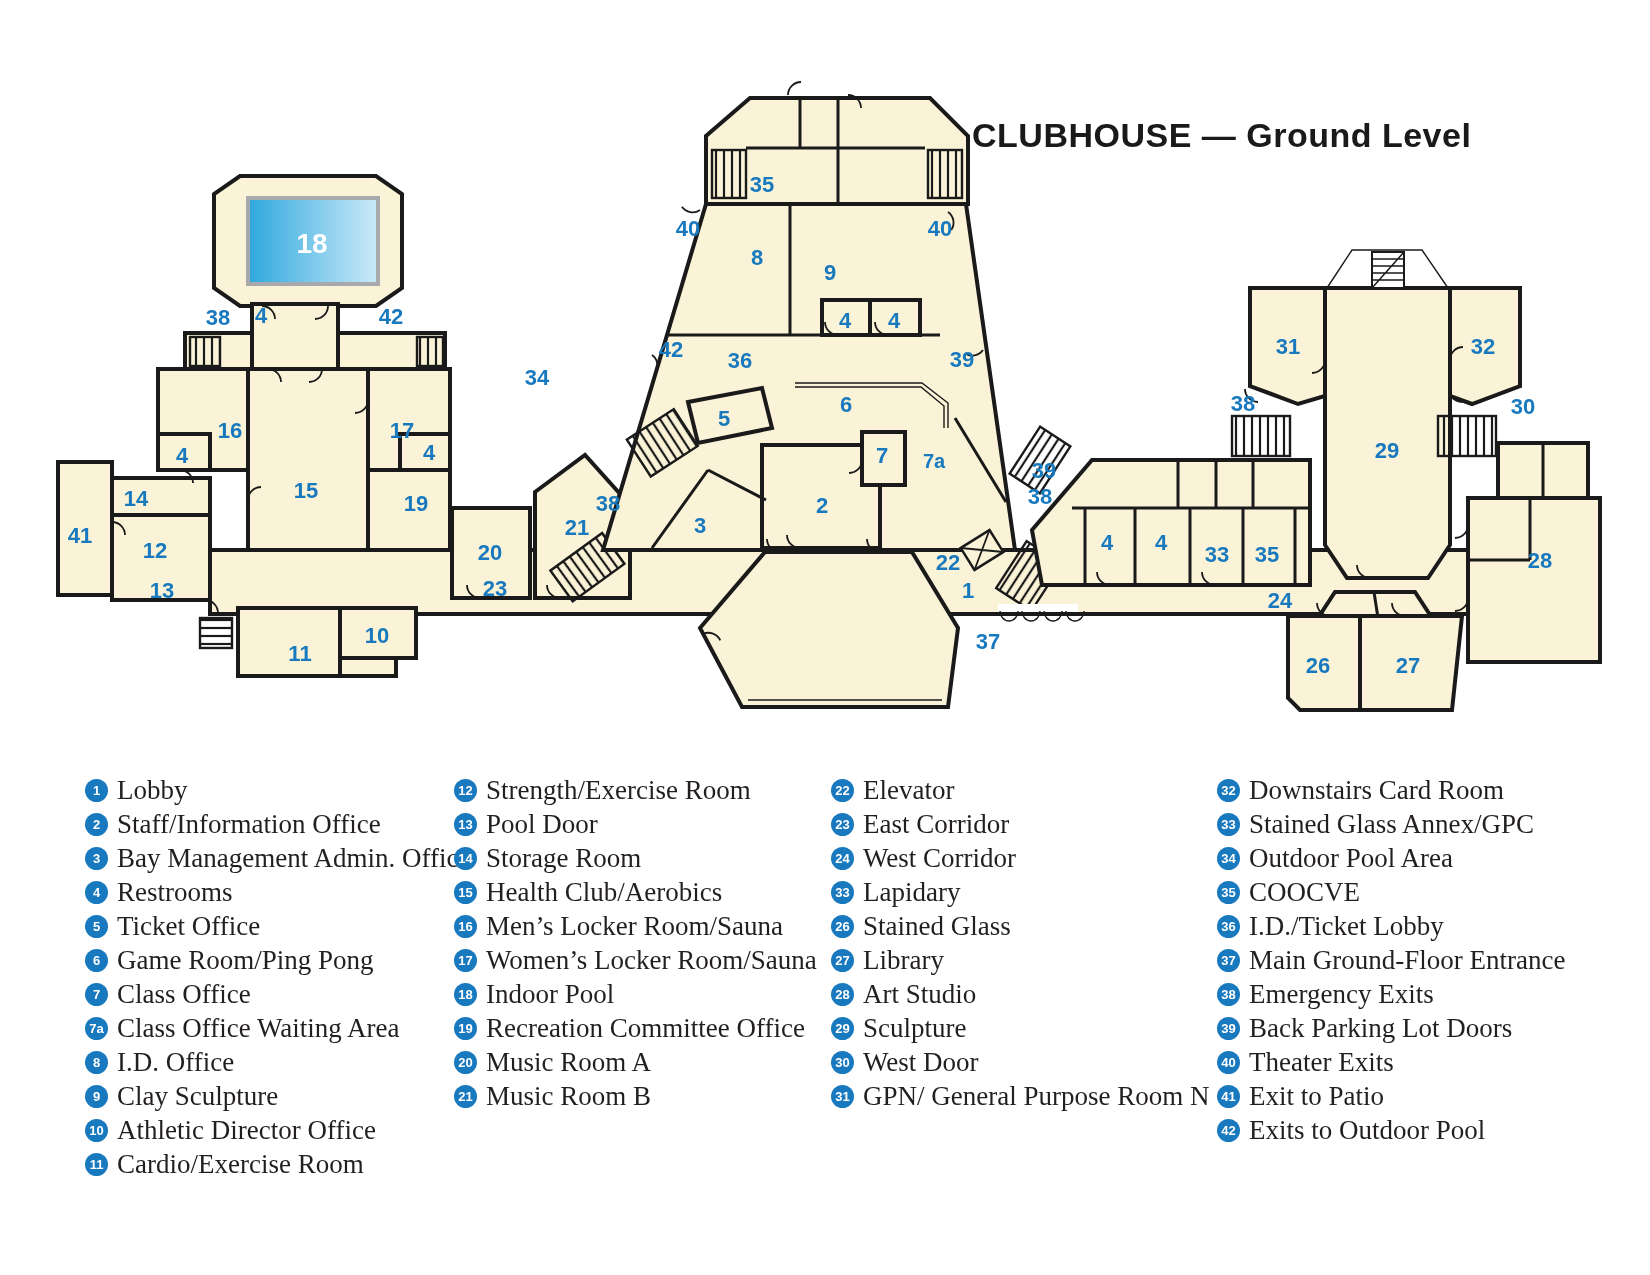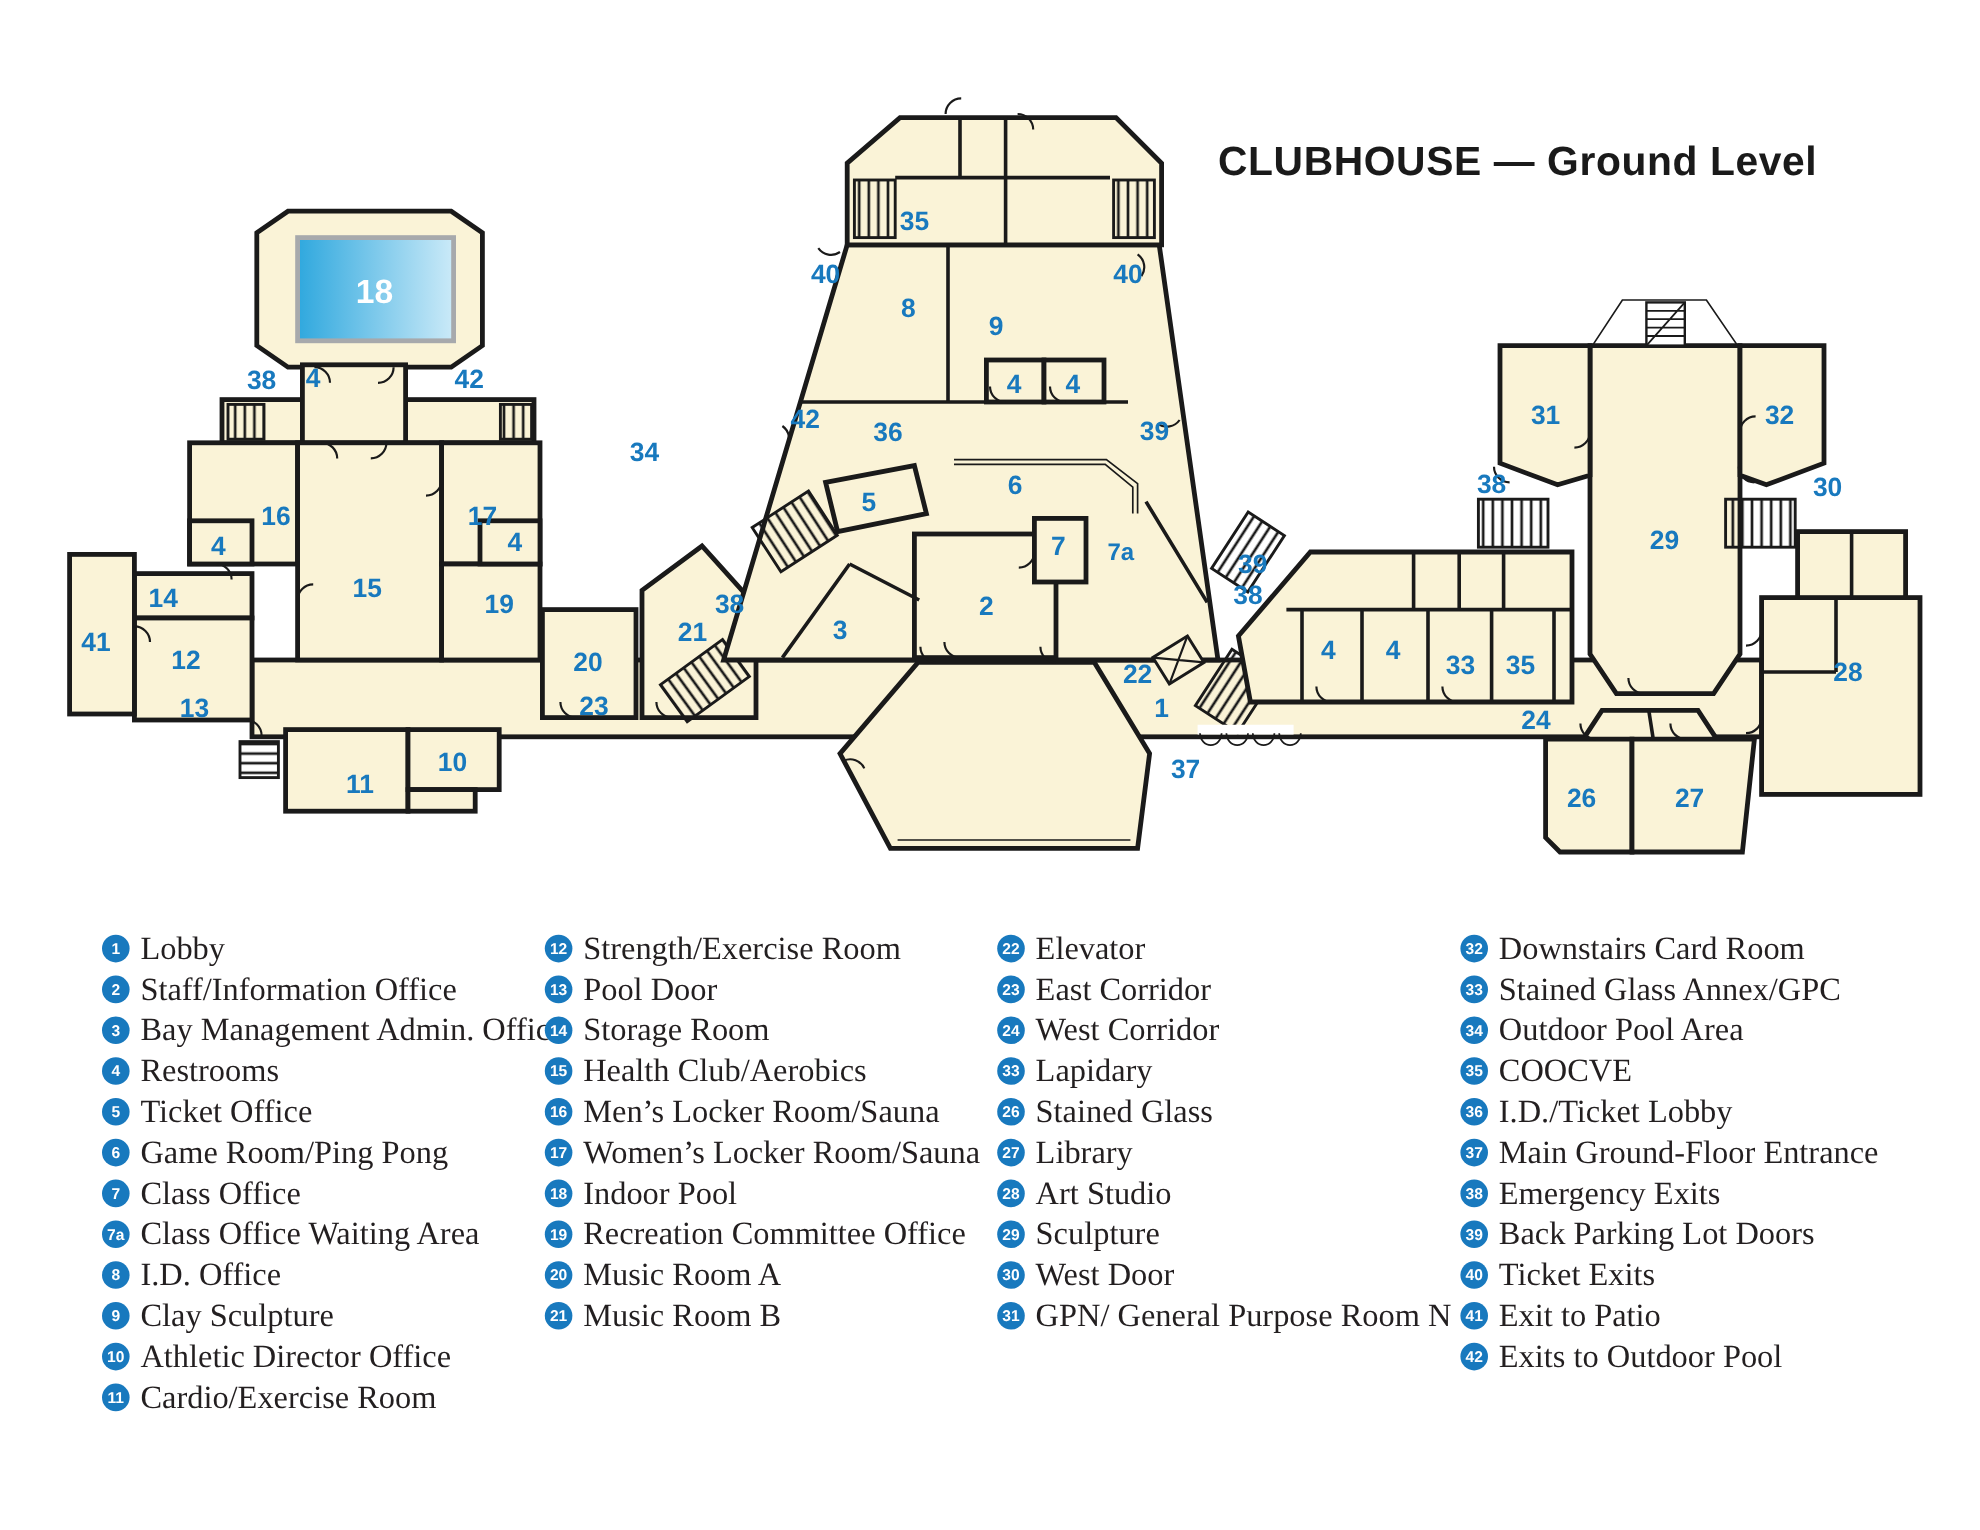--- a/index.html
+++ b/index.html
@@ -12,21 +12,21 @@
   .wall{fill:none;stroke:var(--ink);stroke-width:3;}
   .thin{fill:none;stroke:var(--ink);stroke-width:1.4;}
   .hatch{fill:url(#hatch);stroke:var(--ink);stroke-width:2.4;}
   .hatchH{fill:url(#hatchH);stroke:var(--ink);stroke-width:2.4;}
   .gapw{stroke:#ffffff;stroke-width:8;}
   .mlabel{font-family:"Liberation Sans",sans-serif;font-weight:bold;font-size:22px;
           fill:var(--blue);text-anchor:middle;dominant-baseline:central;}
   .mlabel-white{fill:#ffffff;}
 
   
-  .title-block{position:absolute;left:1015px;top:116px;width:480px;text-align:center;color:#1a1a1a;}
+  .title-block{position:absolute;left:972px;top:116px;width:480px;text-align:center;color:#1a1a1a;}
   .title-line1{font-weight:bold;font-size:34px;letter-spacing:.5px;white-space:nowrap;}
   .title-line2{font-weight:bold;font-size:25px;margin-top:3px;}
 
   
   .lg-col{position:absolute;display:flex;flex-direction:column;}
   .lg-row{height:34px;display:flex;align-items:center;gap:9px;}
   .lg-num{width:23px;height:23px;border-radius:50%;background:var(--blue);color:#fff;
           font-family:"Liberation Sans",sans-serif;font-weight:bold;font-size:13px;
           display:flex;align-items:center;justify-content:center;flex:0 0 23px;}
   .lg-label{font-family:"Liberation Serif",serif;font-size:27px;color:var(--ltext);white-space:nowrap;}
@@ -417,21 +417,21 @@
         <div class="lg-row">
           <span class="lg-num">38</span>
           <span class="lg-label">Emergency Exits</span>
         </div>
         <div class="lg-row">
           <span class="lg-num">39</span>
           <span class="lg-label">Back Parking Lot Doors</span>
         </div>
         <div class="lg-row">
           <span class="lg-num">40</span>
-          <span class="lg-label">Ticket Exits</span>
+          <span class="lg-label">Theater Exits</span>
         </div>
         <div class="lg-row">
           <span class="lg-num">41</span>
           <span class="lg-label">Exit to Patio</span>
         </div>
         <div class="lg-row">
           <span class="lg-num">42</span>
           <span class="lg-label">Exits to Outdoor Pool</span>
         </div>
       </div>

